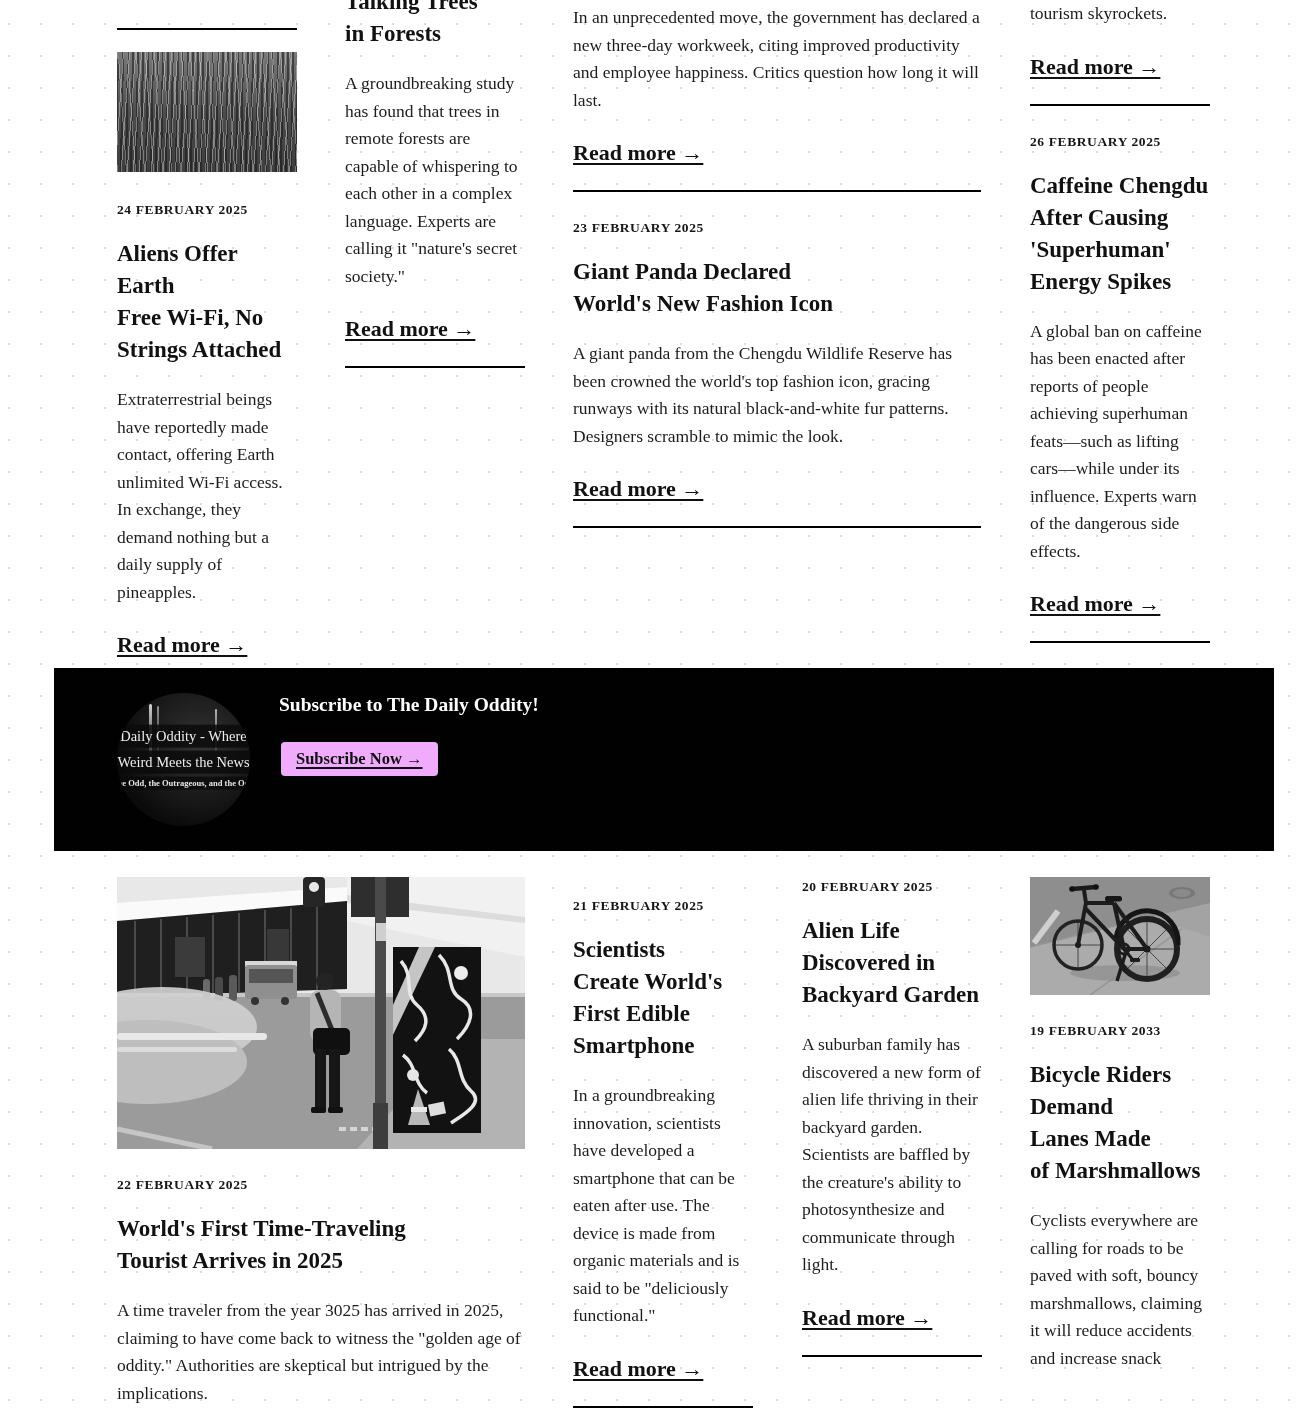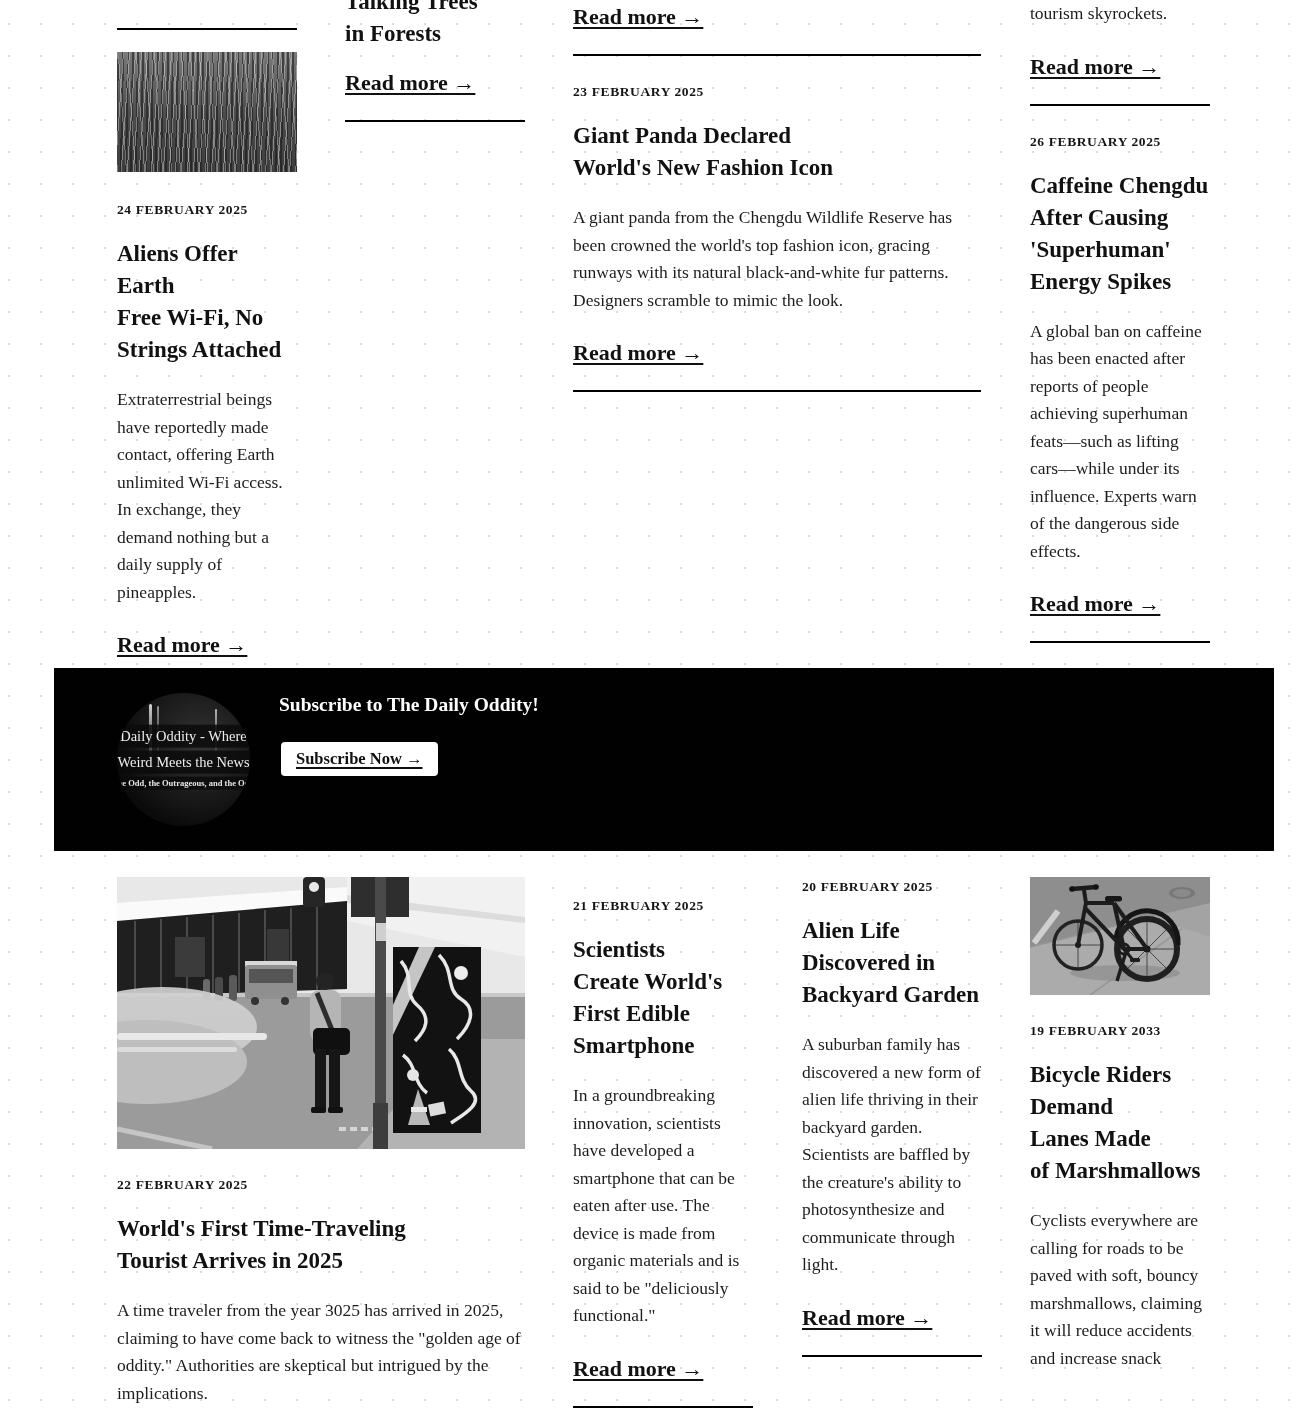--- a/index.html
+++ b/index.html
@@ -41,21 +41,21 @@
   .streak.s1{left:24%;top:8%;height:46%;}
   .streak.s2{left:30%;top:10%;height:40%;width:2px;opacity:.55;}
   .streak.s3{left:74%;top:12%;height:38%;width:2px;opacity:.7;}
   .logo-text{position:absolute;left:-8px;right:-8px;top:50%;transform:translateY(-52%);text-align:center;}
   .logo-line{background:rgba(10,10,10,.85);color:#ededed;font-size:14.5px;line-height:23px;
     margin-bottom:3px;white-space:nowrap;}
   .logo-line.small{font-size:8.5px;line-height:13px;font-weight:bold;color:#e6e6e6;}
   .banner-body{position:absolute;left:225px;top:26px;width:990px;}
   .banner-heading{margin:0 0 24px 0;font-size:19.5px;font-weight:bold;color:#ffffff;}
   .banner-text{margin:0 0 22px 0;font-size:18.5px;color:#f3f3f3;}
-  .sub-btn{display:inline-block;background:#ffffff;color:#101010;font-weight:bold;font-size:16.5px;
+  .sub-btn{display:inline-block;background:#f0abfc;color:#101010;font-weight:bold;font-size:16.5px;
     padding:7px 15px;border-radius:6px;text-decoration:underline;text-decoration-thickness:2px;
     text-underline-offset:3px;border:2px solid #000;text-align:right;}
   svg{display:block;}
 </style>
 </head>
 <body>
 
 <div class="col" style="left:117px;top:28px;width:180px">
   <hr class="rule">
   <article class="article">
@@ -66,26 +66,28 @@
 Strings Attached</h2>
     <p class="excerpt">Extraterrestrial beings have reportedly made contact, offering Earth unlimited Wi-Fi access. In exchange, they demand nothing but a daily supply of pineapples.</p>
     <a class="readmore" href="#">Read more →</a>
   </article>
 </div>
 
 <div class="col" style="left:345px;top:-14px;width:180px">
   <article class="article">
     <h2 class="title">Talking Trees
 in Forests</h2>
+    <p class="excerpt">A groundbreaking study has found that trees in remote forests are capable of whispering to each other in a complex language. Experts are calling it "nature's secret society."</p>
     <a class="readmore" href="#">Read more →</a>
   </article>
 </div>
 
 <div class="col" style="left:573px;top:4px;width:408px">
   <article class="article">
+    <p class="excerpt">In an unprecedented move, the government has declared a new three-day workweek, citing improved productivity and employee happiness. Critics question how long it will last.</p>
     <a class="readmore" href="#">Read more →</a>
   </article>
   <article class="article">
     <p class="date">23 FEBRUARY 2025</p>
     <h2 class="title">Giant Panda Declared
 World's New Fashion Icon</h2>
     <p class="excerpt">A giant panda from the Chengdu Wildlife Reserve has been crowned the world's top fashion icon, gracing runways with its natural black-and-white fur patterns. Designers scramble to mimic the look.</p>
     <a class="readmore" href="#">Read more →</a>
   </article>
 </div>

